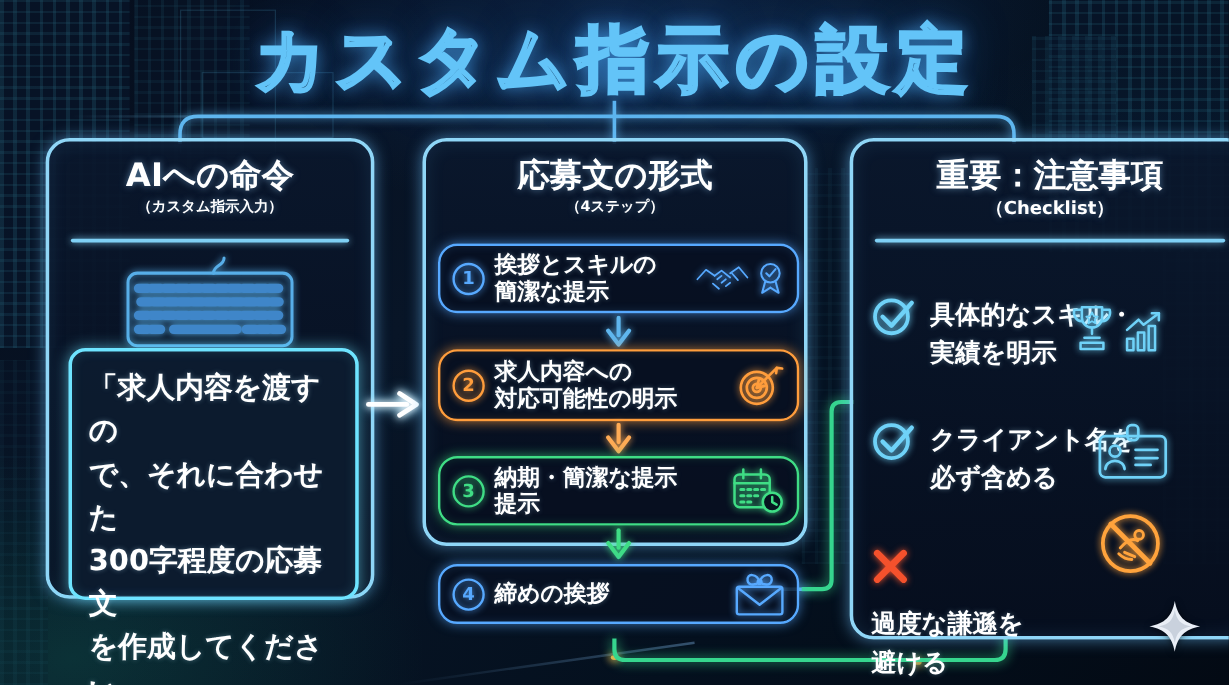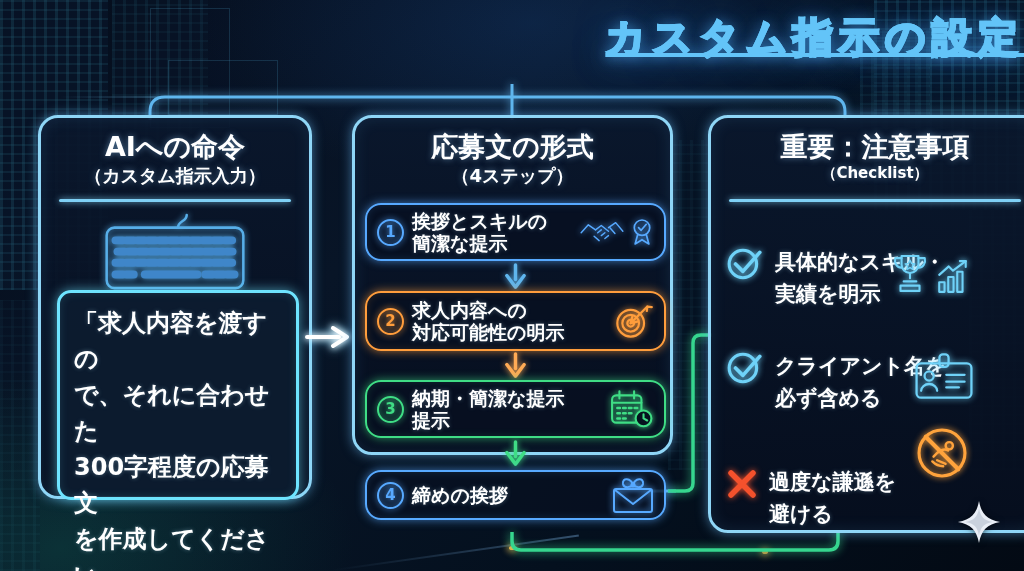--- a/index.html
+++ b/index.html
@@ -25,47 +25,46 @@
   .bld.dim { opacity:.45; }
   .bld.dimmer { opacity:.28; }
   .bld.faint { opacity:.16; }
   .wire { position:absolute; border:1px solid rgba(90,190,230,.35); background:rgba(10,25,45,.25); opacity:.5; }
   .glowline { position:absolute; background:linear-gradient(90deg, transparent, rgba(120,210,255,.5), transparent); height:2px; opacity:.5; }
   .roadline { position:absolute; height:2px; width:250px; background:linear-gradient(90deg, transparent, rgba(140,200,255,.35)); transform:rotate(-8deg); }
   .cardot { position:absolute; width:6px; height:4px; border-radius:50%; background:#ffae42; box-shadow:0 0 6px 2px rgba(255,160,60,.7); }
 
   
   .title {
-    position:absolute; top:10px; left:0; width:100%; text-align:right;
-    font-size:40px; font-weight:800; letter-spacing:6px;
+    position:absolute; top:10px; left:0; width:100%; text-align:center;
+    font-size:60px; font-weight:800; letter-spacing:6px;
     color:rgba(8,25,48,.35);
     -webkit-text-stroke:2.5px #63c4f8;
     text-shadow:0 0 14px rgba(80,180,255,.85), 0 0 36px rgba(50,140,255,.55);
-    text-decoration:underline;
   }
 
   
   svg.connectors { position:absolute; left:0; top:0; }
   .c-blue { stroke:#5fb6ee; stroke-width:3; fill:none; filter:drop-shadow(0 0 4px rgba(95,182,238,.9)); }
   .c-green { stroke:#36d68e; stroke-width:3.5; fill:none; filter:drop-shadow(0 0 5px rgba(54,214,142,.9)); }
 
   
   .panel {
     position:absolute; border:3px solid #8fd6f7; border-radius:20px;
     background:linear-gradient(180deg, rgba(10,23,44,.93), rgba(6,14,30,.94));
     box-shadow:0 0 12px rgba(110,195,255,.55), inset 0 0 16px rgba(100,190,255,.12);
   }
   .panel-left  { left:38px;  top:115px; width:274px; height:384px; }
   .panel-mid   { left:352px; top:115px; width:321px; height:340px; }
   .panel-right { left:708px; top:115px; width:334px; height:418px; }
 
   .p-head { position:absolute; top:13px; left:0; width:100%; text-align:center; color:#fff;
     text-shadow:0 0 6px rgba(150,210,255,.5); }
   .p-head .h1 { font-size:27px; font-weight:800; line-height:1.15; }
-  .p-head .h2 { font-size:18px; font-weight:700; margin-top:2px; }
+  .p-head .h2 { font-size:12px; font-weight:700; margin-top:2px; }
   .divider { position:absolute; left:18px; right:18px; top:81px; height:3px; border-radius:2px;
     background:#7fd0f5; box-shadow:0 0 6px rgba(127,208,245,.9); }
 
   
   .nic { fill:none; stroke:currentColor; stroke-width:2; stroke-linecap:round; stroke-linejoin:round;
     filter:drop-shadow(0 0 3px currentColor); }
 
   
   .kbd-wrap { position:absolute; top:94px; left:0; width:100%; display:flex; justify-content:center; color:#57aee8; }
   .quote-box {
@@ -99,21 +98,21 @@
   .s2 { top:173px; height:60px; }
   .s3 { top:262px; height:58px; }
   .s4 { top:352px; height:50px; }
   .darrow { position:absolute; left:147px; width:27px; }
   .da1 { top:145px; color:#5fb6ee; }
   .da2 { top:234px; color:#ffab55; }
   .da3 { top:322px; color:#3fdd85; }
 
   
   .chk-item { position:absolute; left:15px; display:flex; align-items:flex-start; gap:11px;margin-top:27px; }
-  .ci1 { top:100px; } .ci2 { top:204px; } .ci3 { top:320px; }
+  .ci1 { top:100px; } .ci2 { top:204px; } .ci3 { top:308px;flex-direction:column; }
   .chk-item .clabel { color:#fff; font-size:21px; font-weight:800; line-height:1.5;
     white-space:pre-line; text-shadow:0 0 4px rgba(180,230,255,.35); padding-top:2px; }
   .mark-check { color:#6fd2f8; flex:0 0 auto; }
   .mark-x { color:#f4512c; flex:0 0 auto; margin-top:3px; }
   .deco { position:absolute; display:flex; gap:6px; align-items:flex-end; }
   .deco-trophy { left:180px; top:134px; color:#6fd2f8; }
   .deco-card   { left:204px; top:234px; color:#6fd2f8; }
   .deco-nobow  { left:202px; top:306px; color:#ffa33c; }
 
   

